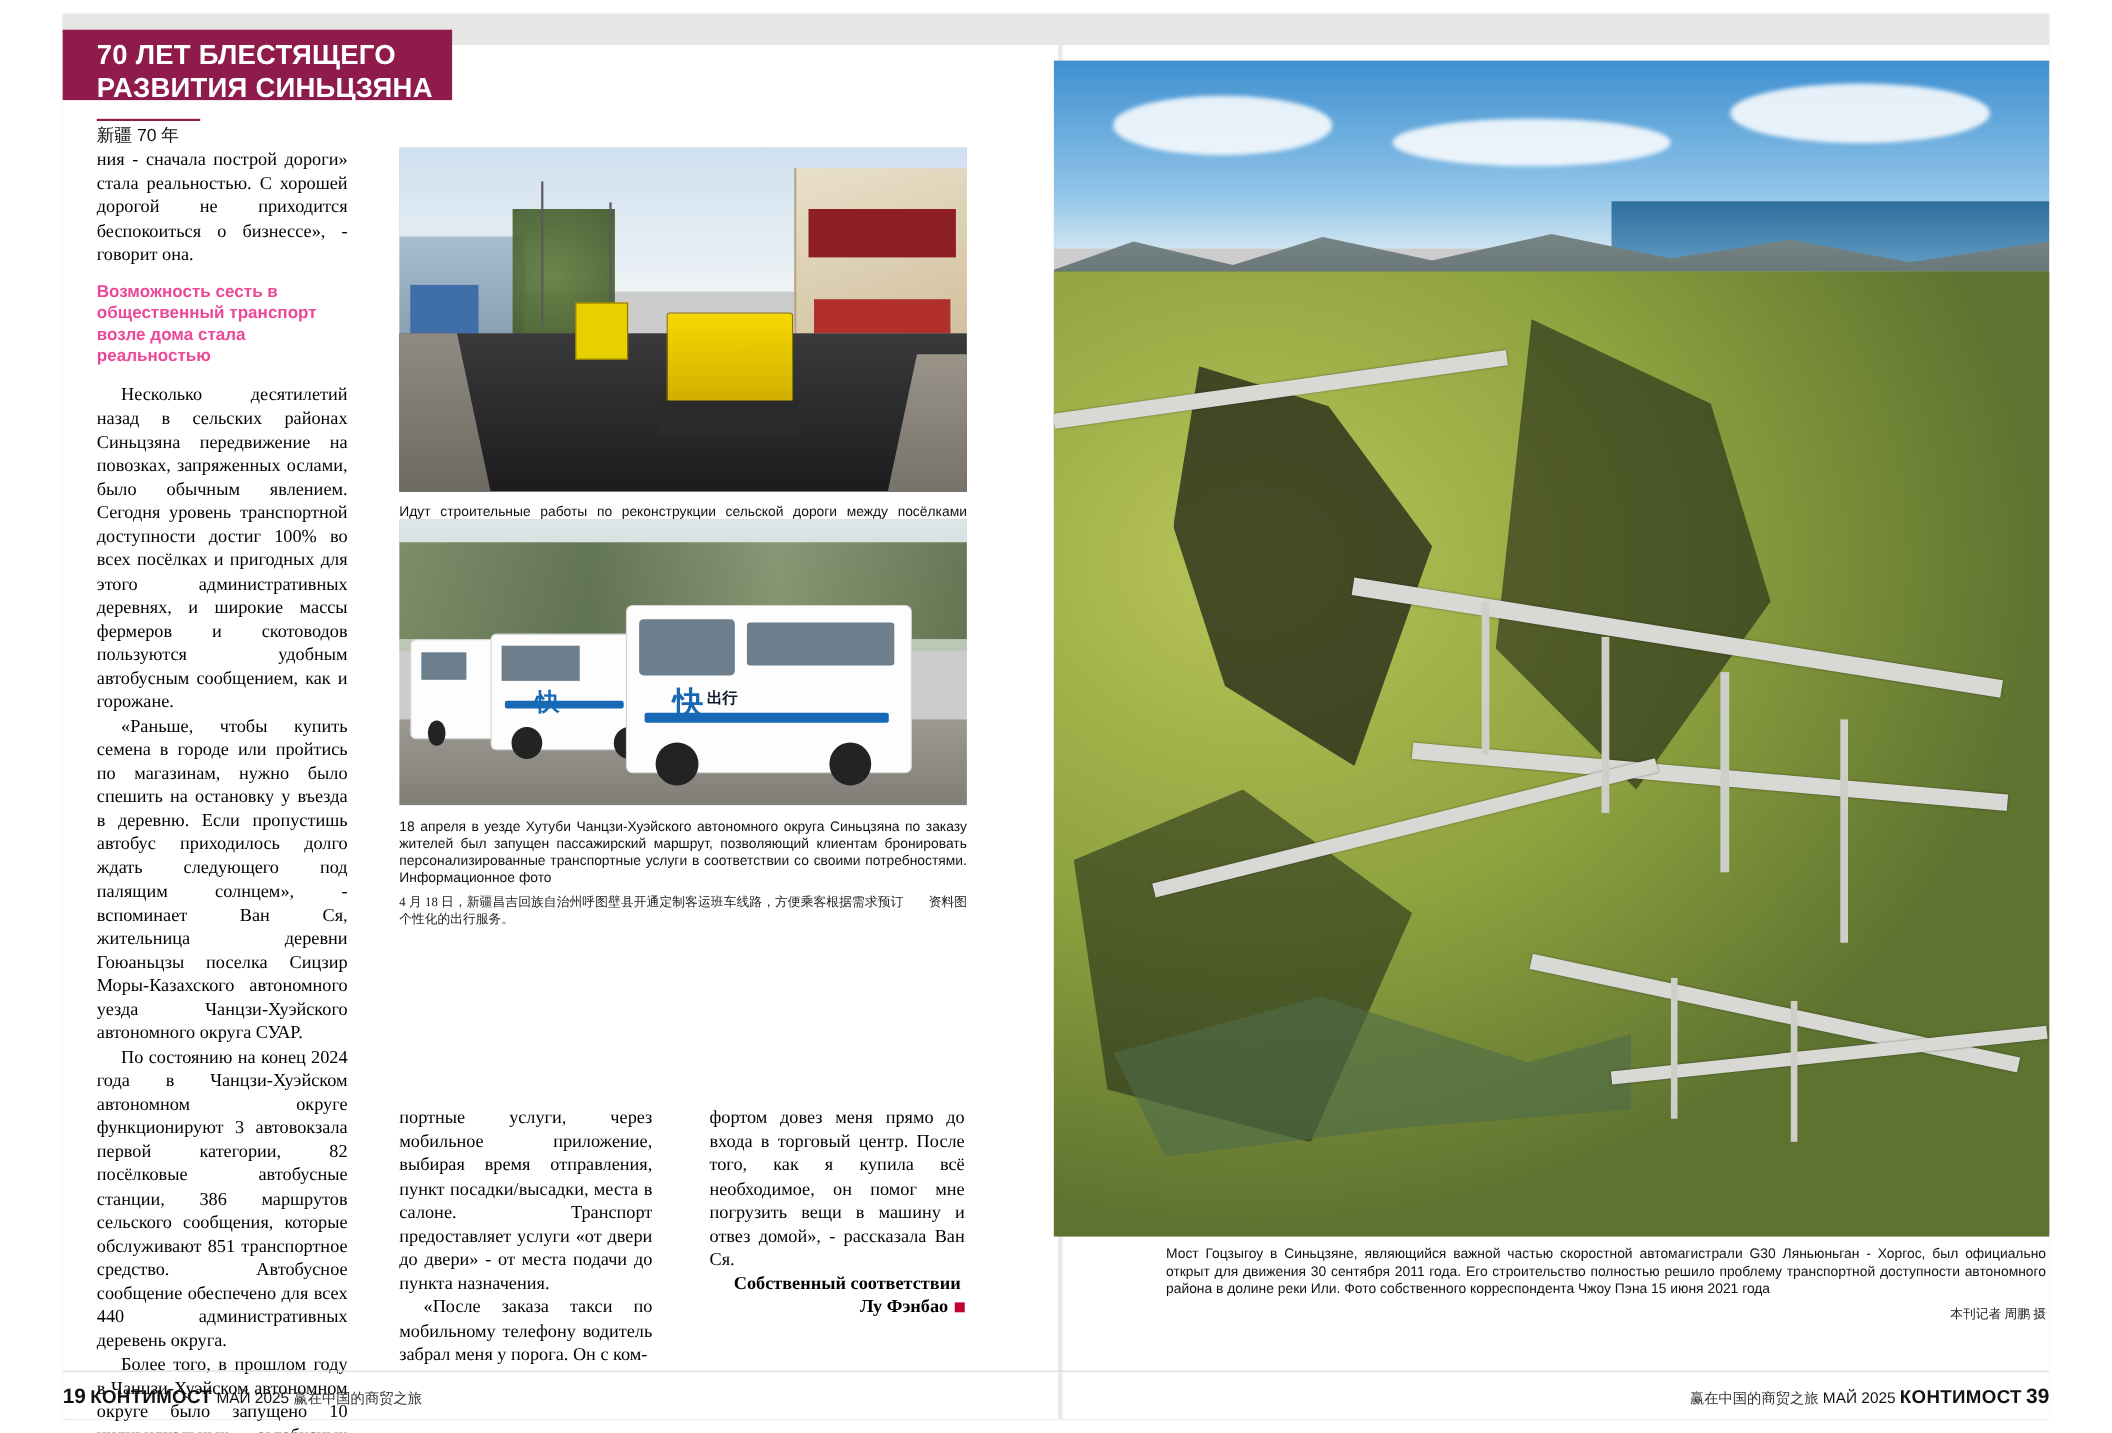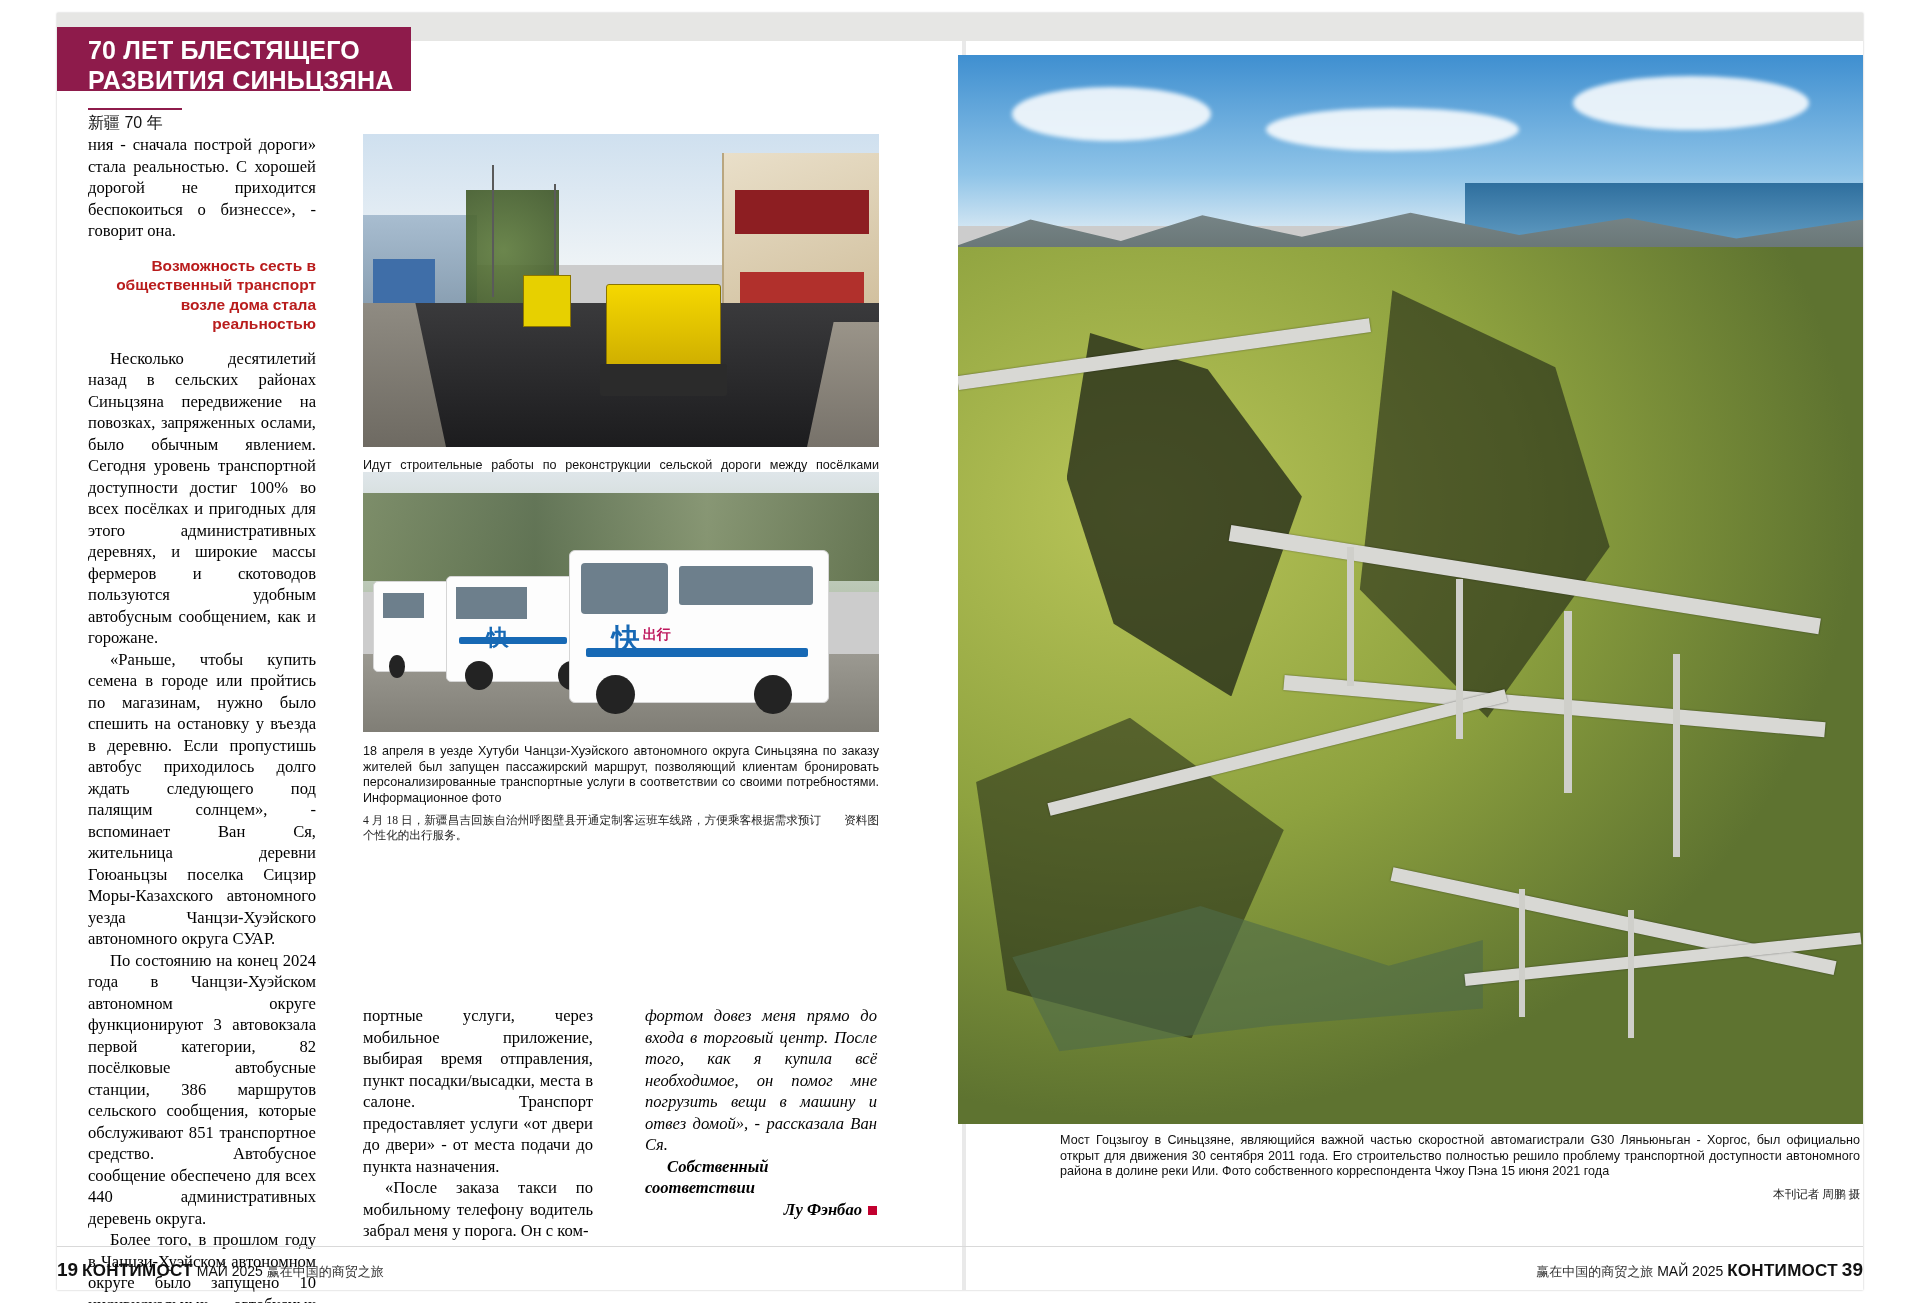--- a/index.html
+++ b/index.html
@@ -62,31 +62,31 @@
     font-size:16.6px;
     line-height:21.5px;
     color:#000;
     text-align:justify;
     font-family:"Liberation Serif", serif;
   }
   .col p{margin:0 0 0 0;text-indent:22px;}
   .col p.noind{text-indent:0;}
   .col-1{left:88px;top:134px;width:228px;}
   .lead-red{
-    color:#b91c1c;
+    color:#ec4899;
     font-weight:bold;
     font-family:"Liberation Sans", sans-serif;
     font-size:15.5px;
     line-height:19.5px;
-    text-align:right;
+    text-align:left;
     margin:14px 0 14px 0;
   }
   
   .col-b1{left:363px;top:1005px;width:230px;}
-  .col-b2{left:645px;top:1005px;width:232px;font-style:italic;}
+  .col-b2{left:645px;top:1005px;width:232px;}
   .sig{
     font-weight:bold;
     font-family:"Liberation Serif", serif;
     text-indent:22px;
     margin-top:6px;
   }
   .sig2{font-weight:bold;text-align:right;}
   .sq{display:inline-block;width:9px;height:9px;background:#c2002f;margin-left:6px;}
   
   .ph{position:absolute;overflow:hidden;background:#ccc;}
@@ -256,21 +256,21 @@
       <div class="p2-logo" style="left:26%;top:44%;font-size:22px;">快</div>
       <div class="p2-wheel" style="left:12%;bottom:-9%;width:18%;height:28%;"></div>
       <div class="p2-wheel" style="right:10%;bottom:-9%;width:18%;height:28%;"></div>
     </div>
 
     <div class="p2-van p2-v1">
       <div class="p2-glass" style="left:4%;top:8%;width:34%;height:34%;border-radius:4px;"></div>
       <div class="p2-glass" style="left:42%;top:10%;width:52%;height:26%;border-radius:3px;"></div>
       <div class="p2-stripe" style="left:6%;top:64%;width:86%;"></div>
       <div class="p2-logo" style="left:16%;top:46%;font-size:28px;">快</div>
-      <div class="p2-logo" style="left:28%;top:50%;font-size:14px;color:#be185d;">出行</div>
+      <div class="p2-logo" style="left:28%;top:50%;font-size:14px;color:#0f172a;">出行</div>
       <div class="p2-wheel" style="left:10%;bottom:-8%;width:15%;height:26%;"></div>
       <div class="p2-wheel" style="right:14%;bottom:-8%;width:15%;height:26%;"></div>
     </div>
   </div>
   <div class="cap" id="cap2">
     <div>18 апреля в уезде Хутуби Чанцзи-Хуэйского автономного округа Синьцзяна по заказу жителей был запущен пассажирский маршрут, позволяющий клиентам бронировать персонализированные транспортные услуги в соответствии со своими потребностями. Информационное фото</div>
     <div class="cap-cn">
       <span class="right">资料图</span>
       <span>4 月 18 日，新疆昌吉回族自治州呼图壁县开通定制客运班车线路，方便乘客根据需求预订个性化的出行服务。</span>
     </div>

